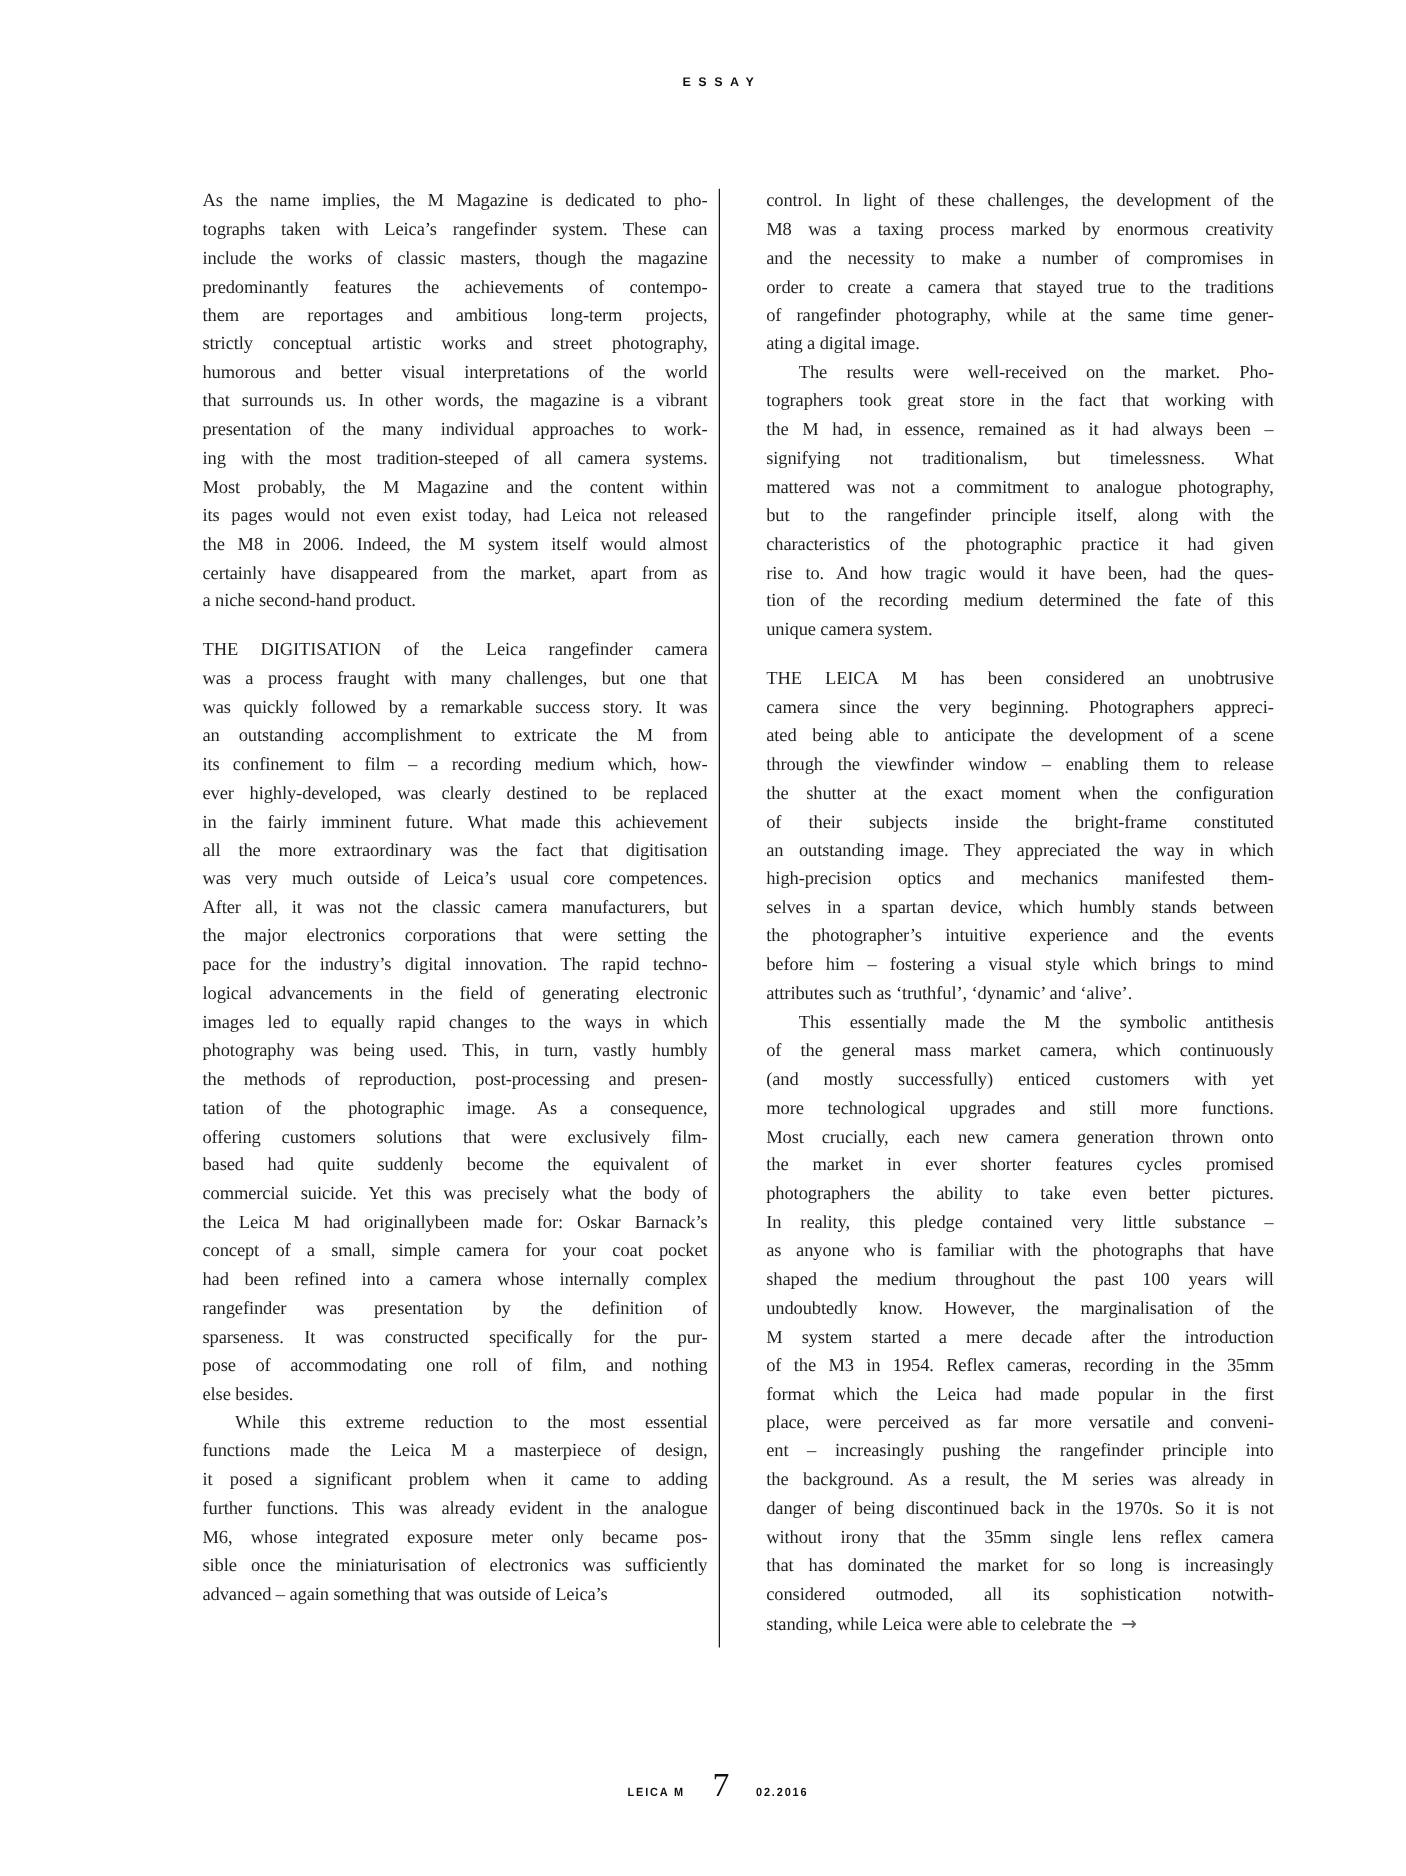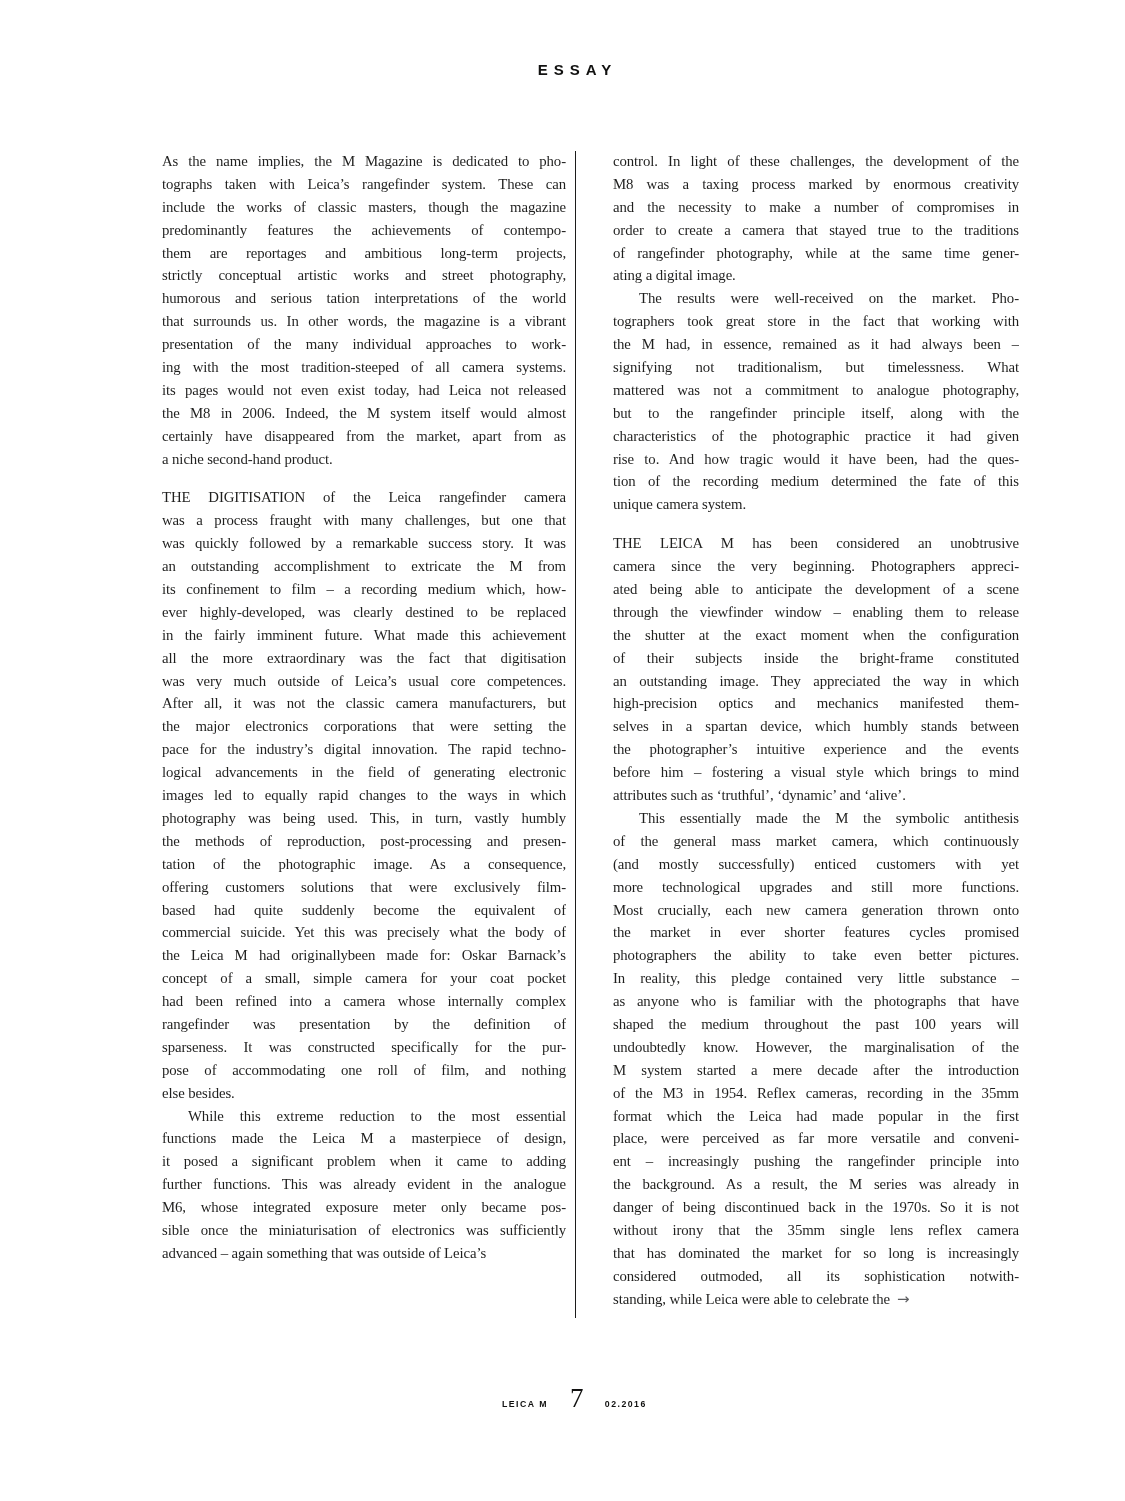--- a/index.html
+++ b/index.html
@@ -11,21 +11,21 @@
     font-family:"Liberation Serif","DejaVu Serif",serif;
     color:#1f1f1e;
     overflow:hidden;
   }
   .essay-label{
     position:absolute;
     left:146px;top:61px;width:857px;
     text-align:center;
     font-family:"Liberation Sans","DejaVu Sans",sans-serif;
     font-weight:bold;
-    font-size:15px;
+    font-size:10px;
     letter-spacing:6px;
     text-indent:6px; 
     color:#111110;
   }
   .content{
     position:absolute;
     left:162px;top:150px;width:857px;
     display:flex;
     justify-content:space-between;
   }
@@ -53,21 +53,21 @@
   }
   .line.just{text-align-last:justify;}
   .arrow{
     color:#5d5e60;
     margin-left:7px;
     font-family:"DejaVu Sans",sans-serif;
     font-size:15px;
   }
   .footer{
     position:absolute;
-    left:146px;top:1383px;width:857px;
+    left:146px;top:1413px;width:857px;
     display:flex;
     justify-content:center;
     align-items:baseline;
     gap:20px;
   }
   .footer .mini{
     font-family:"Liberation Sans","DejaVu Sans",sans-serif;
     font-weight:bold;
     font-size:9.5px;
     letter-spacing:1.6px;
@@ -90,24 +90,25 @@
 
   <div class="content">
     <div class="column left">
         <div class="para">
           <div class="line just">As the name implies, the M Magazine is dedicated to pho-</div>
           <div class="line just">tographs taken with Leica’s rangefinder system. These can</div>
           <div class="line just">include the works of classic masters, though the magazine</div>
           <div class="line just">predominantly features the achievements of contempo-</div>
           <div class="line just">them are reportages and ambitious long-term projects,</div>
           <div class="line just">strictly conceptual artistic works and street photography,</div>
-          <div class="line just">humorous and serious tation interpretations of the world</div>
+          <div class="line just">humorous and better visual interpretations of the world</div>
           <div class="line just">that surrounds us. In other words, the magazine is a vibrant</div>
           <div class="line just">presentation of the many individual approaches to work-</div>
           <div class="line just">ing with the most tradition-steeped of all camera systems.</div>
+          <div class="line just">Most probably, the M Magazine and the content within</div>
           <div class="line just">its pages would not even exist today, had Leica not released</div>
           <div class="line just">the M8 in 2006. Indeed, the M system itself would almost</div>
           <div class="line just">certainly have disappeared from the market, apart from as</div>
           <div class="line">a niche second-hand product.</div>
         </div>
         <div class="para gap">
           <div class="line just">THE DIGITISATION of the Leica rangefinder camera</div>
           <div class="line just">was a process fraught with many challenges, but one that</div>
           <div class="line just">was quickly followed by a remarkable success story. It was</div>
           <div class="line just">an outstanding accomplishment to extricate the M from</div>

